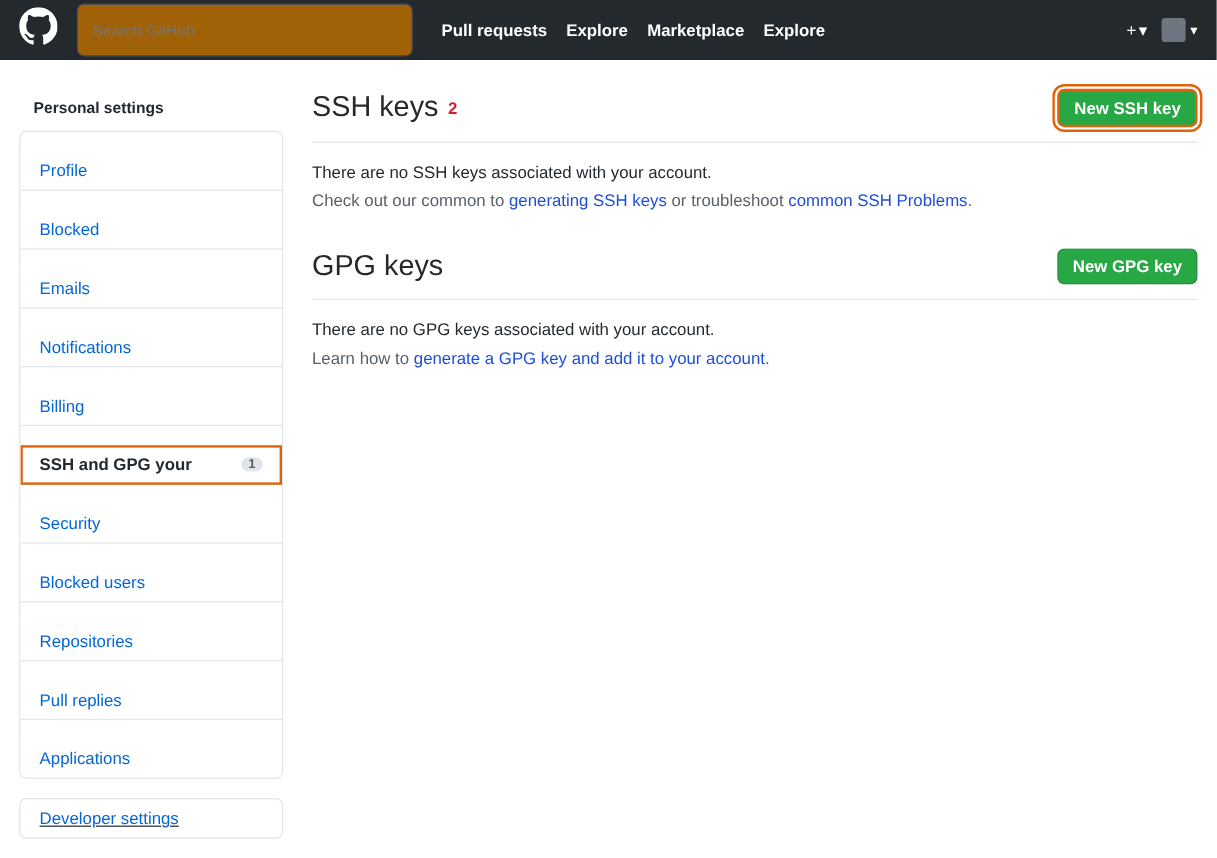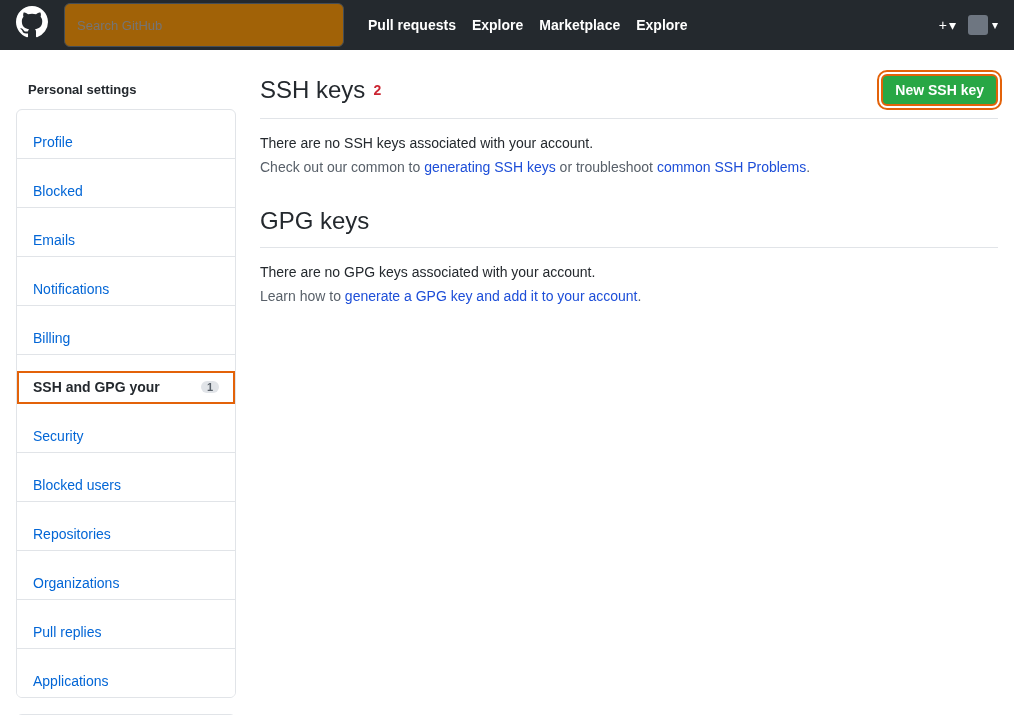--- a/index.html
+++ b/index.html
@@ -203,23 +203,20 @@
       <li>
         <a>Security</a>
       </li>
       <li>
         <a>Blocked users</a>
       </li>
       <li>
         <a>Repositories</a>
       </li>
       <li>
-        <a>Organizations</a>
-      </li>
-      <li>
         <a>Pull replies</a>
       </li>
       <li style="border-bottom:none;">
         <a>Applications</a>
       </li>
     </ul>
     <div class="sidebar-dev">
       <a>Developer settings</a>
     </div>
   </aside>
@@ -238,20 +235,21 @@
       <p style="font-size:14px; color:#586069; margin-top:8px;">
         <span>Check out our common to </span><a class="empty-msg-link">generating SSH keys</a><span> or troubleshoot </span><a class="empty-msg-link">common SSH Problems</a><span>.</span>
       </p>
     </div>
 
     <div class="section-gap">
       <div class="section-header">
         <div class="section-title-row">
           <h2 class="section-title">GPG keys</h2>
         </div>
+        <button class="btn-green">New GPG key</button>
       </div>
       <p class="empty-msg">There are no GPG keys associated with your account.</p>
       <p style="font-size:14px; color:#586069; margin-top:0;">
         <span>Learn how to </span><a class="empty-msg-link">generate a GPG key and add it to your account</a><span>.</span>
       </p>
     </div>
 
   </main>
 </div>
 

